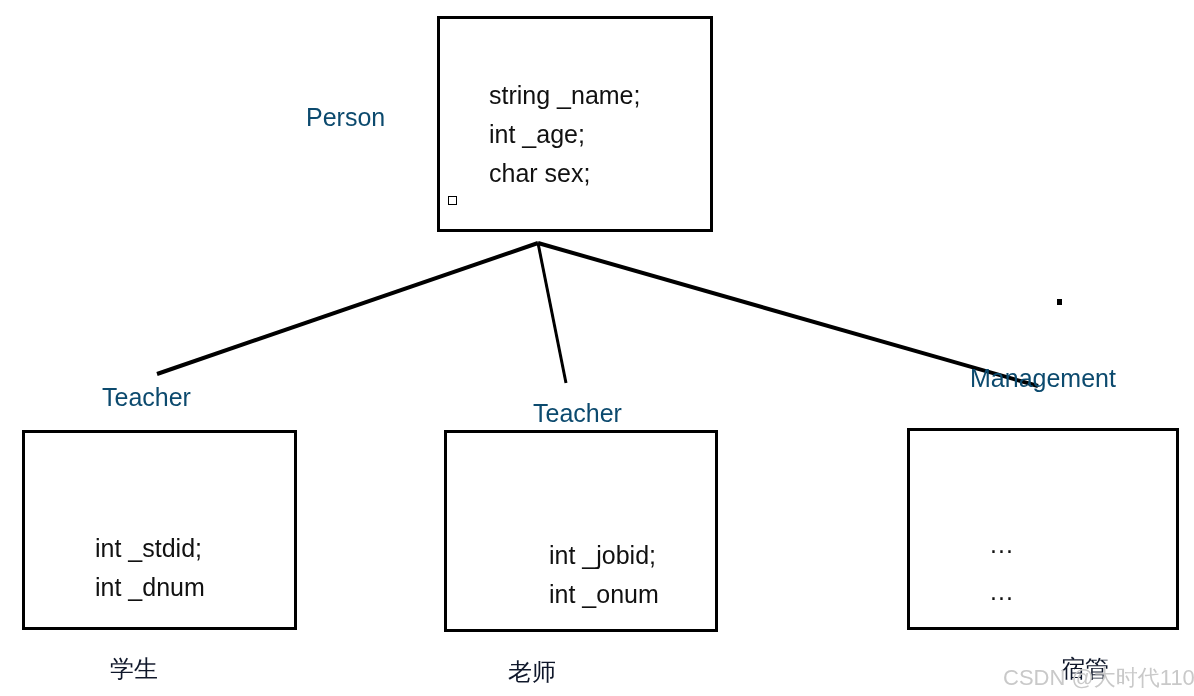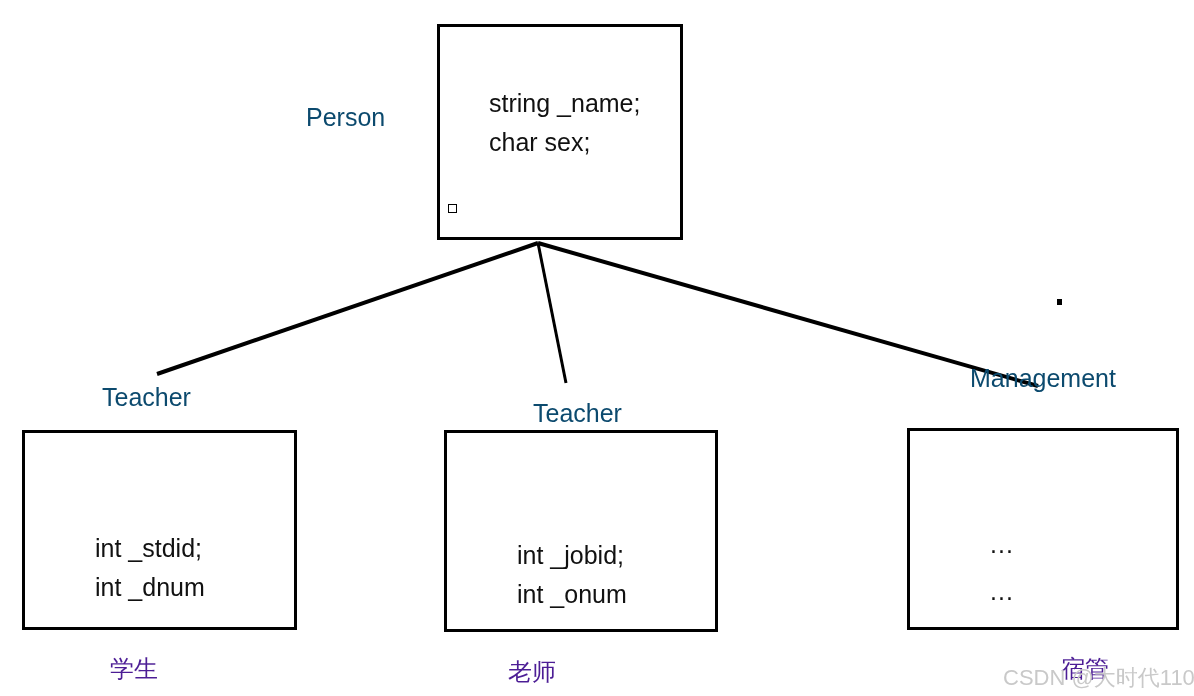--- a/index.html
+++ b/index.html
@@ -45,22 +45,22 @@
     font-size: 25px;
     line-height: 39px;
     color: #111111;
     white-space: pre;
     font-family: "Liberation Sans", "DejaVu Sans", sans-serif;
   }
 
   
   #box-person {
     left: 437px;
-    top: 24px;
-    width: 246px;
+    top: 16px;
+    width: 276px;
     height: 216px;
   }
   #box-person .box-fields {
     top: 57px;
     padding-left: 49px;
   }
 
   
   .tofu-marker {
     position: absolute;
@@ -86,20 +86,21 @@
   }
   #box-teacher {
     left: 444px;
     top: 430px;
     width: 274px;
     height: 202px;
   }
   #box-teacher .box-fields {
     top: 103px;
     padding-left: 70px;
+    margin-left: 32px;
   }
   #box-management {
     left: 907px;
     top: 428px;
     width: 272px;
     height: 202px;
   }
   #box-management .box-fields {
     top: 90px;
     padding-left: 80px;
@@ -117,21 +118,21 @@
     white-space: nowrap;
   }
   #label-person     { left: 306px; top: 103px; }
   #label-student    { left: 102px; top: 383px; }
   #label-teacher    { left: 533px; top: 399px; }
   #label-management { left: 970px; top: 364px; }
 
   .cn-label {
     position: absolute;
     font-size: 24px;
-    color: #4c1d95;
+    color: #0f172a;
     white-space: nowrap;
   }
   #cn-student    { left: 110px; top: 653px; }
   #cn-teacher    { left: 508px; top: 656px; }
   #cn-management { left: 1061px; top: 653px; }
 
   
   .stray-dot {
     position: absolute;
     left: 1057px;
@@ -159,20 +160,21 @@
 
   <svg class="connectors" viewBox="0 0 1194 696" xmlns="http://www.w3.org/2000/svg">
     <line x1="538" y1="243" x2="157" y2="374" stroke="#000000" stroke-width="4"></line>
     <line x1="538" y1="243" x2="566" y2="383" stroke="#000000" stroke-width="3"></line>
     <line x1="538" y1="243" x2="1038" y2="386" stroke="#000000" stroke-width="4"></line>
   </svg>
 
   <div class="class-box" id="box-person">
     <div class="box-fields">
       <span class="field-line">string _name;</span>
+      <span class="field-line">int _age;</span>
       <span class="field-line">char sex;</span>
     </div>
     <span class="tofu-marker"></span>
   </div>
 
   <span class="class-label" id="label-person">Person</span>
 
   <div class="class-box" id="box-student">
     <div class="box-fields">
       <span class="field-line">int _stdid;</span>

